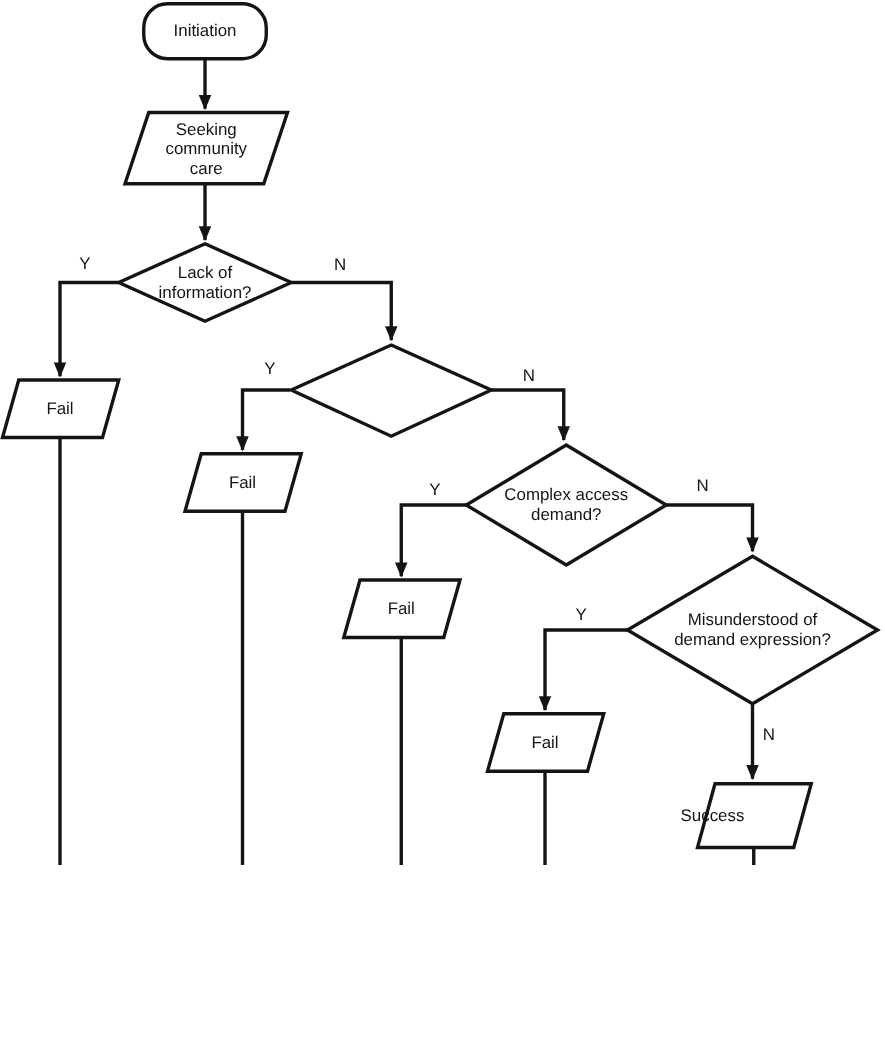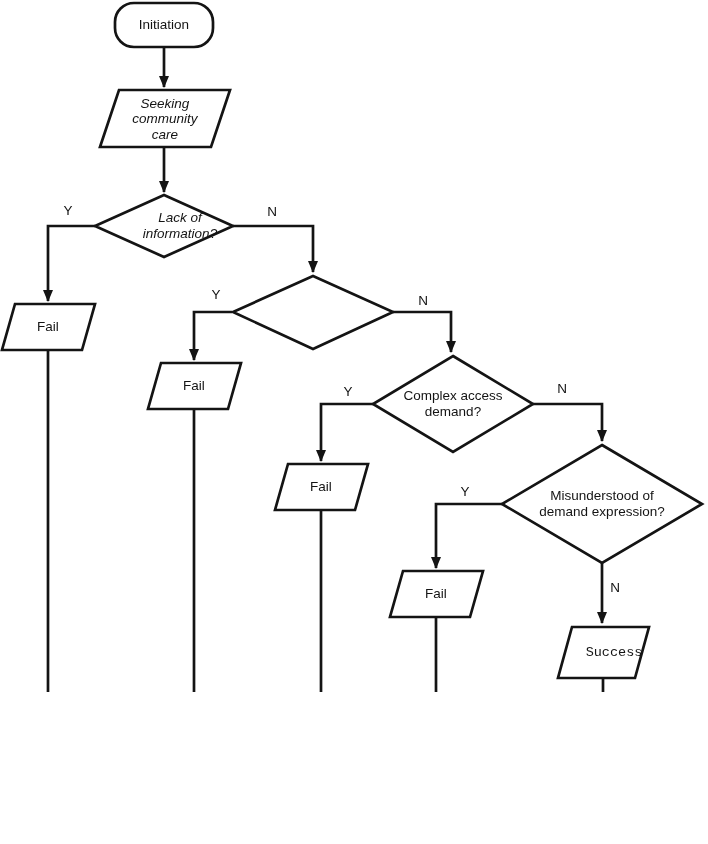--- a/index.html
+++ b/index.html
@@ -77,34 +77,34 @@
       <polygon points="453,356 533,404 453,452 373,404"></polygon>
       <polygon points="288,464 368,464 355,510 275,510"></polygon>
       <polygon points="602,445 702,504 602,563 502,504"></polygon>
       <polygon points="403,571 483,571 470,617 390,617"></polygon>
       <polygon points="572,627 649,627 635,678 558,678"></polygon>
       <rect x="273" y="794" width="96" height="43" rx="18"></rect>
     </g>
   </svg>
 
   <div class="node-label" style="left:114px; top:3px;  width:100px; height:43px;">Initiation</div>
-  <div class="node-label" style="left:123px; top:92px; width:84px;  height:54px;font-style:italic;">Seeking
+  <div class="node-label" style="left:123px; top:92px; width:84px;  height:54px;">Seeking
 community
 care</div>
-  <div class="node-label" style="left:125px; top:198px; width:110px; height:56px;font-style:italic;">Lack of
+  <div class="node-label" style="left:109px; top:198px; width:110px; height:56px;">Lack of
 information?</div>
   <div class="node-label" style="left:8px;   top:305px; width:80px;  height:44px;">Fail</div>
   <div class="node-label" style="left:154px; top:364px; width:80px;  height:44px;">Fail</div>
   <div class="node-label" style="left:393px; top:358px; width:120px; height:92px;">Complex access
 demand?</div>
   <div class="node-label" style="left:281px; top:465px; width:80px;  height:44px;">Fail</div>
   <div class="node-label" style="left:532px; top:447px; width:140px; height:114px;">Misunderstood of
 demand expression?</div>
   <div class="node-label" style="left:396px; top:572px; width:80px;  height:44px;">Fail</div>
-  <div class="node-label" style="left:574px; top:628px; width:80px;  height:49px;font-family:Liberation Mono, monospace;">Success</div>
+  <div class="node-label" style="left:530px; top:628px; width:80px;  height:49px;">Success</div>
   <div class="node-label" style="left:273px; top:795px; width:96px;  height:41px;">End</div>
 
   <div class="edge-label" style="left:59px;  top:203px;">Y</div>
   <div class="edge-label" style="left:263px; top:204px;">N</div>
   <div class="edge-label" style="left:207px; top:287px;">Y</div>
   <div class="edge-label" style="left:414px; top:293px;">N</div>
   <div class="edge-label" style="left:339px; top:384px;">Y</div>
   <div class="edge-label" style="left:553px; top:381px;">N</div>
   <div class="edge-label" style="left:456px; top:484px;">Y</div>
   <div class="edge-label" style="left:606px; top:580px;">N</div>

